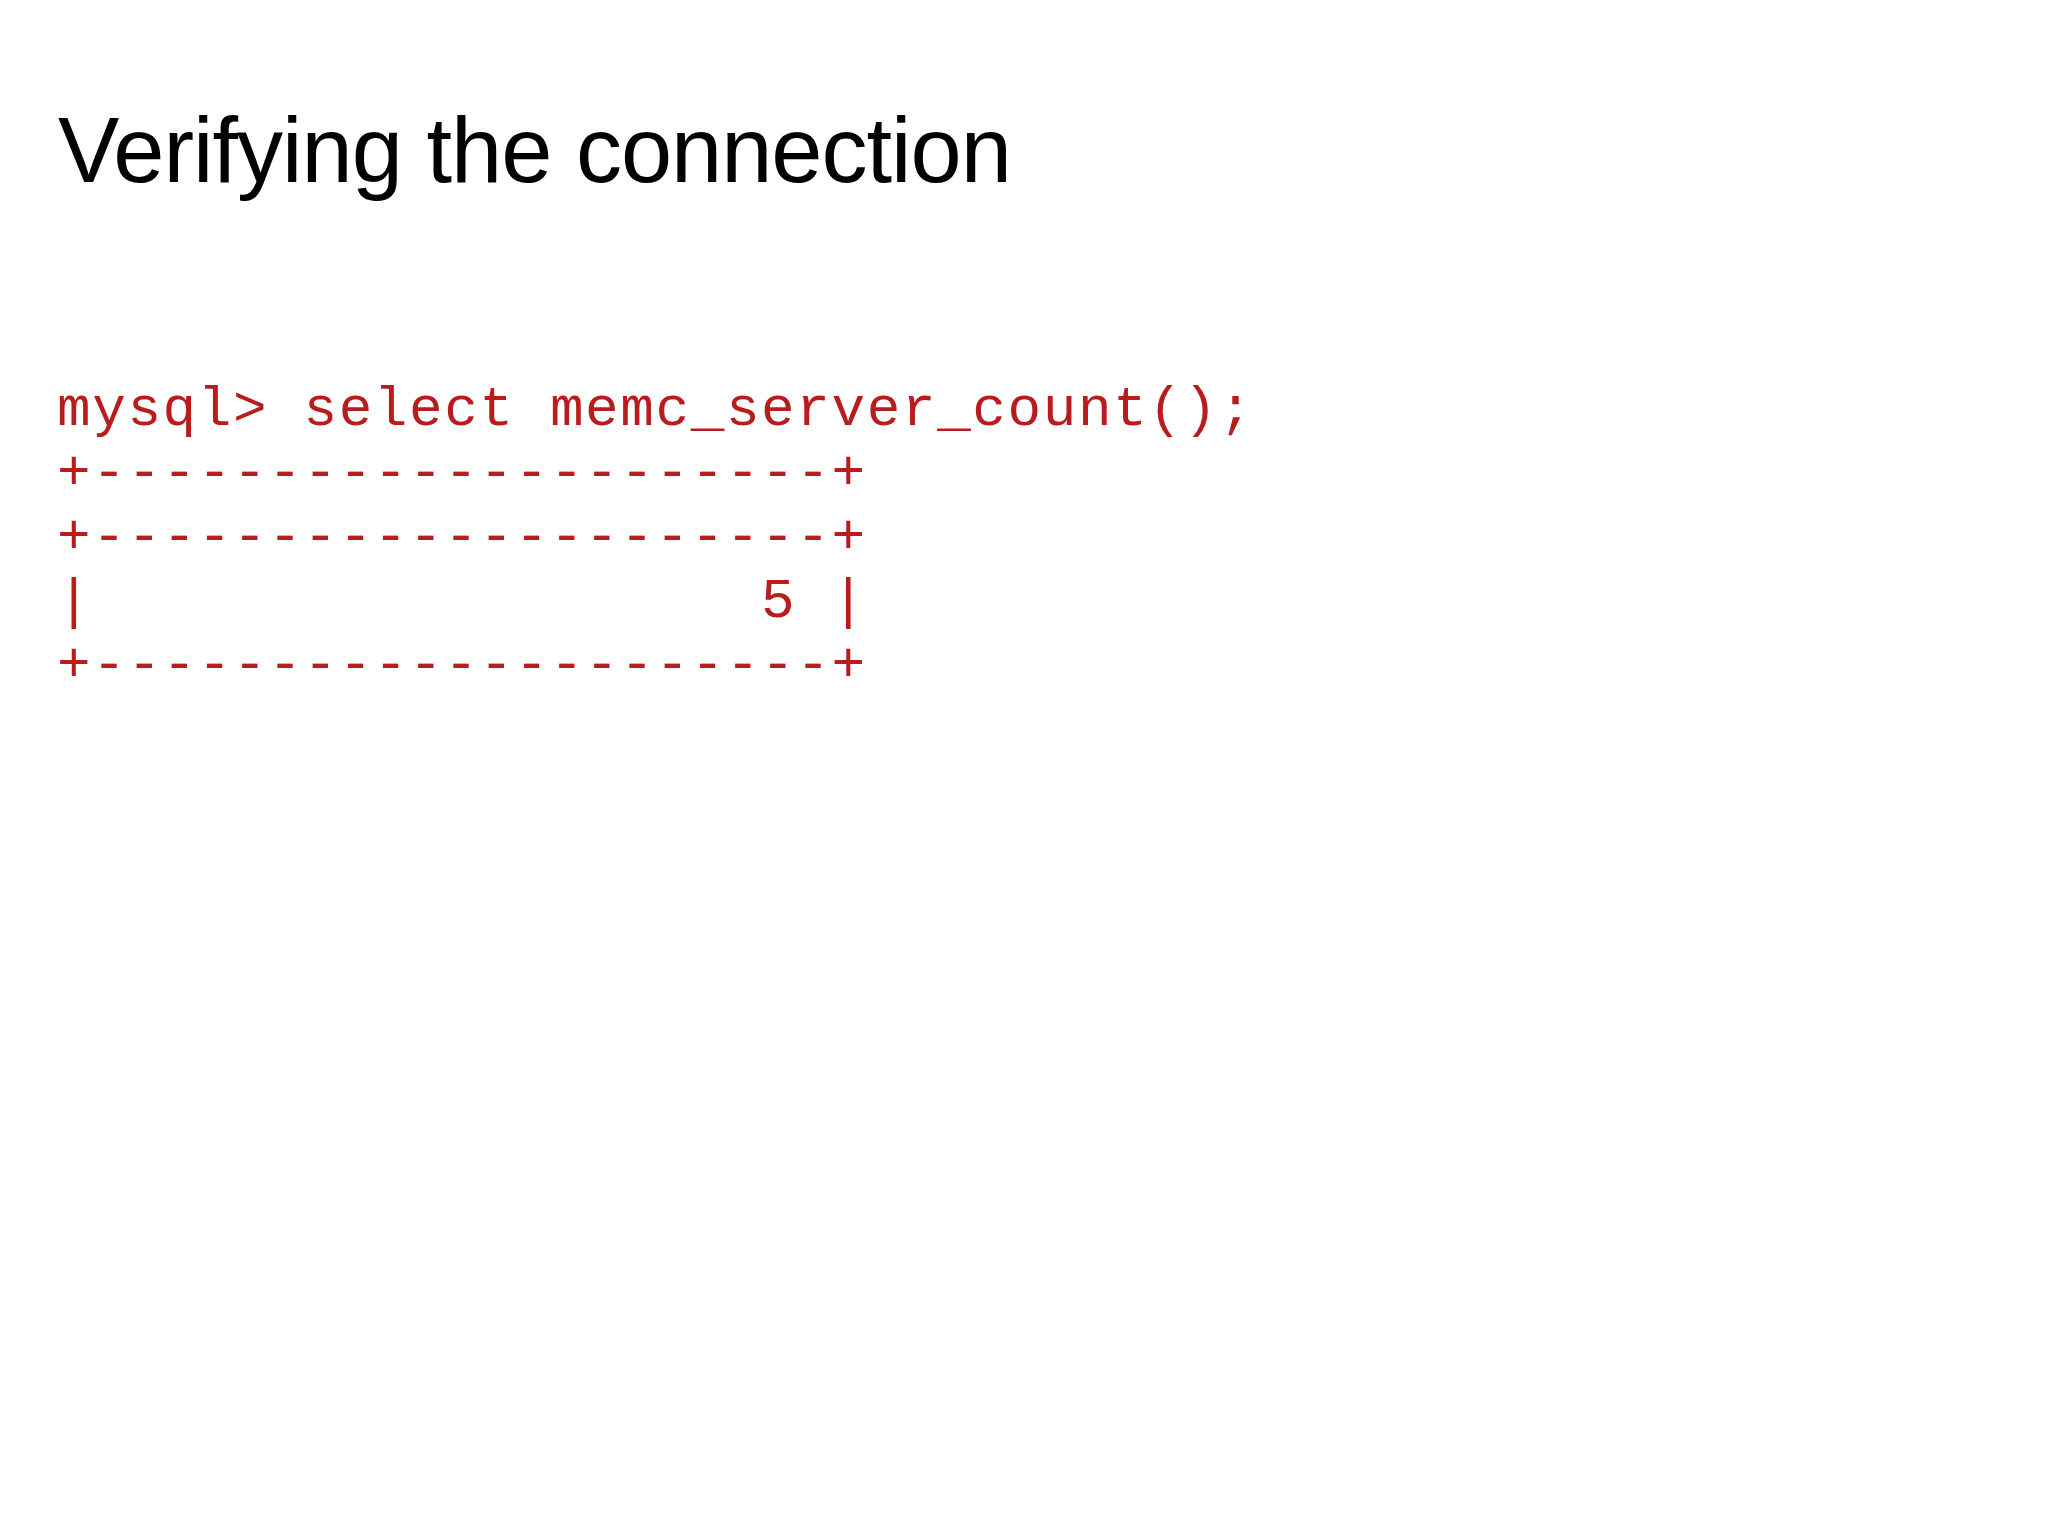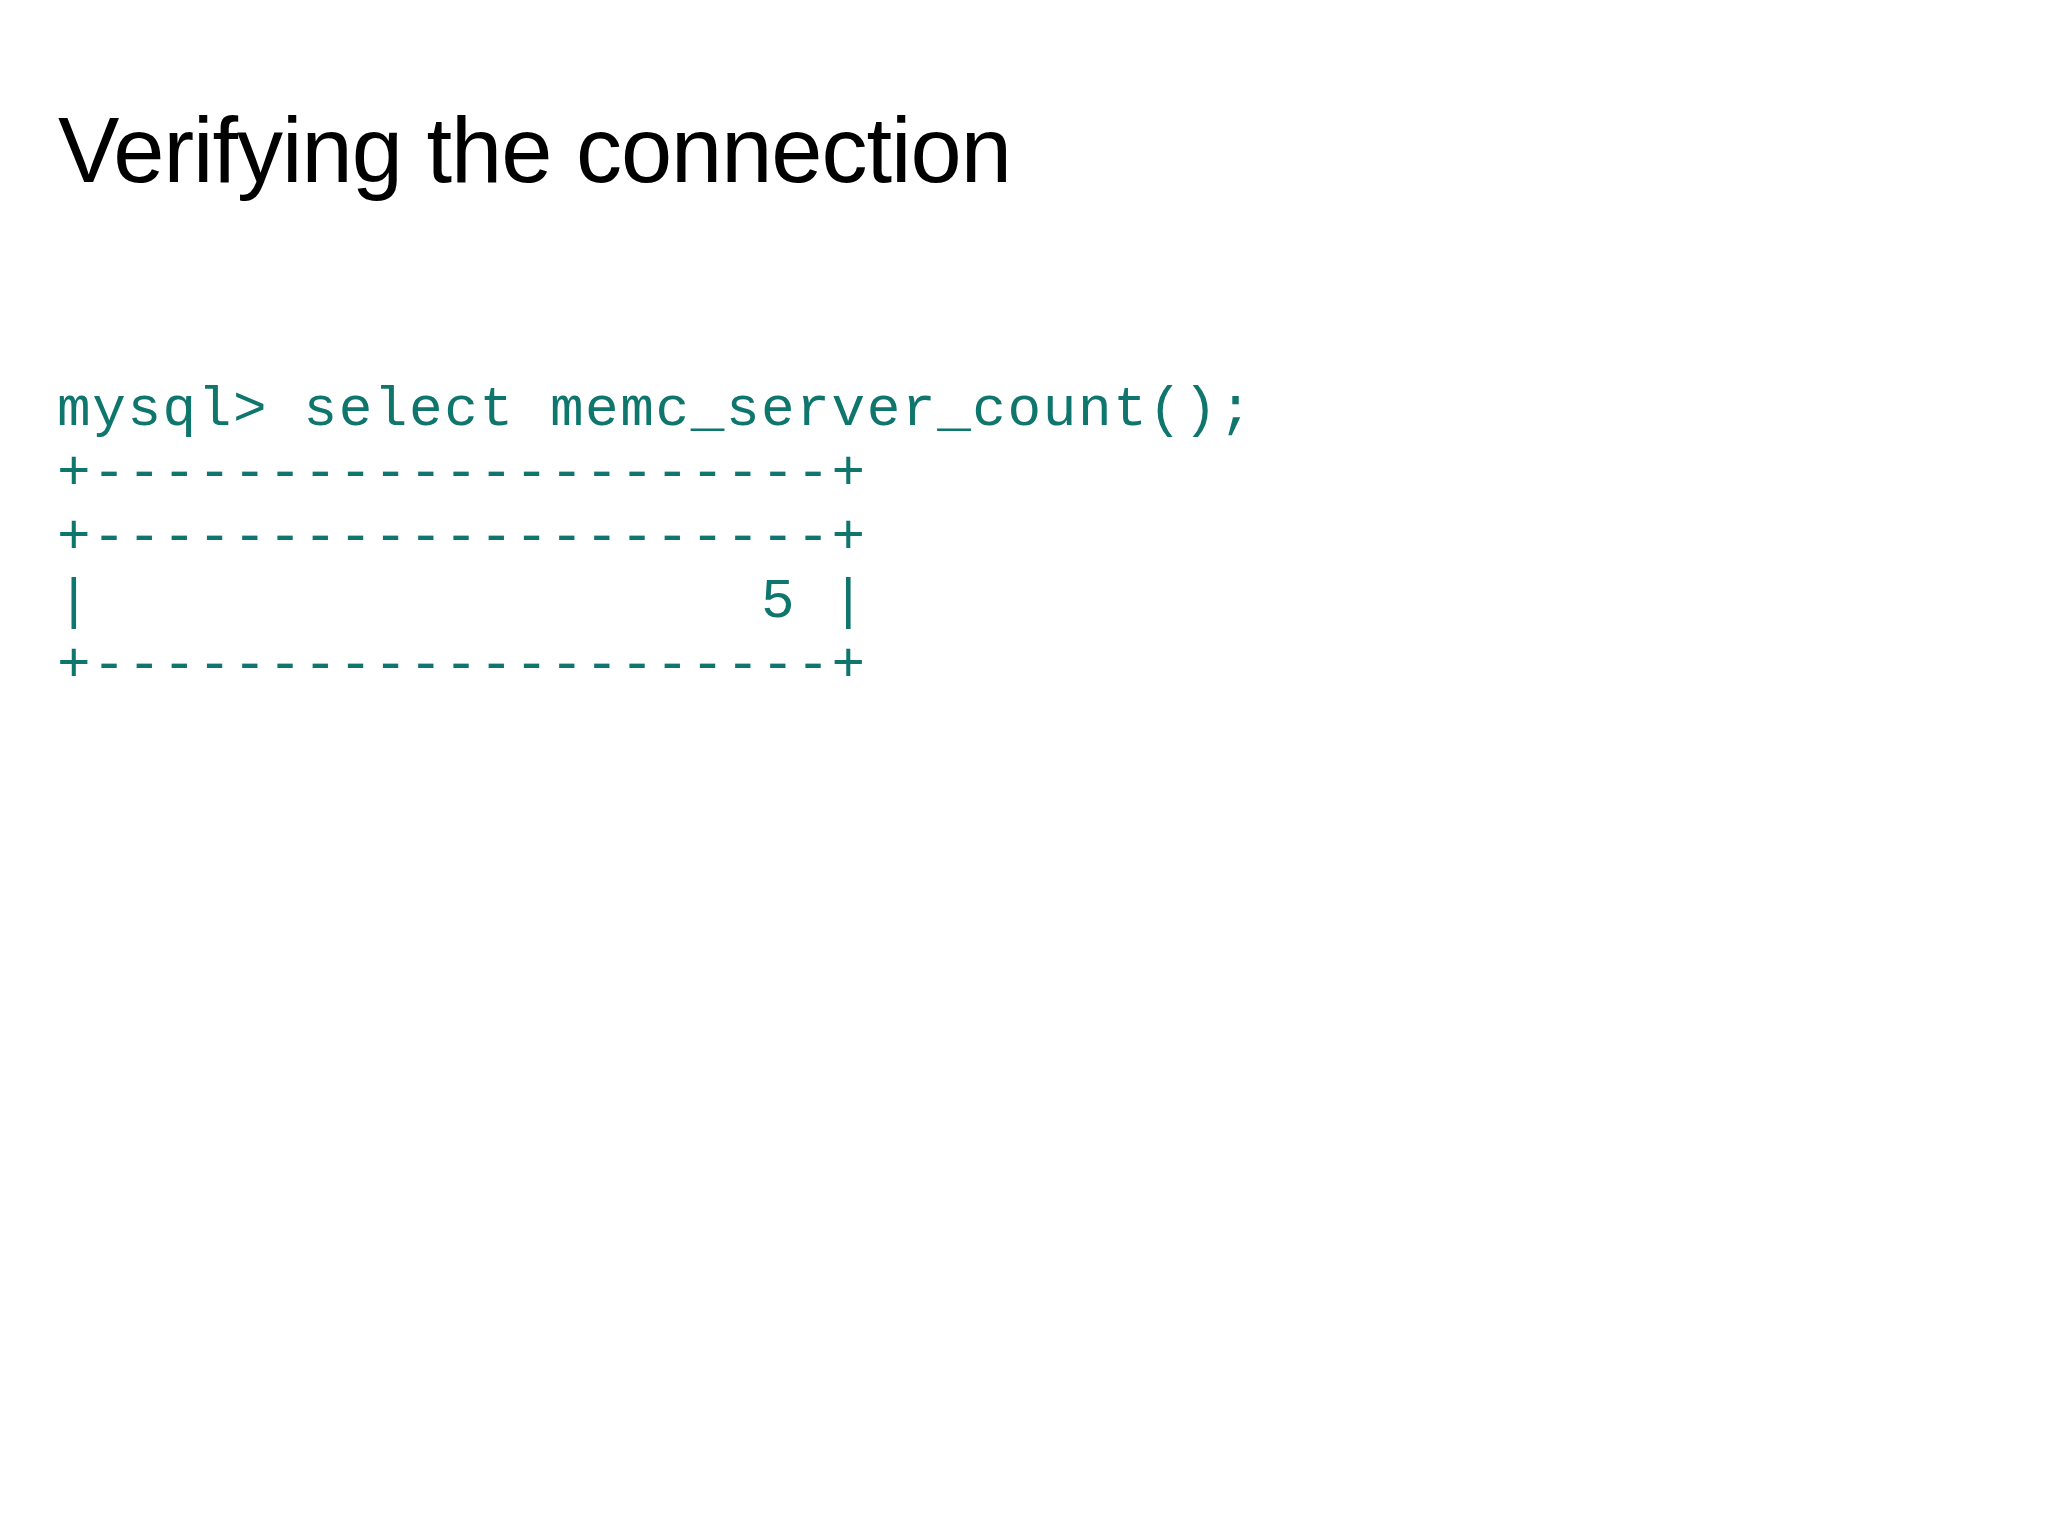--- a/index.html
+++ b/index.html
@@ -35,21 +35,21 @@
     white-space: pre;
   }
   .code-block {
     position: absolute;
     left: 57px;
     top: 378px;
     font-family: "Liberation Mono", "DejaVu Sans Mono", monospace;
     font-size: 56px;
     line-height: 64px;
     letter-spacing: 1.6px;
-    color: #0f766e;
+    color: #b91c1c;
     white-space: pre;
     margin: 0;
   }
   .code-line {
     display: block;
     white-space: pre;
     height: 64px;
   }
 </style>
 </head>

